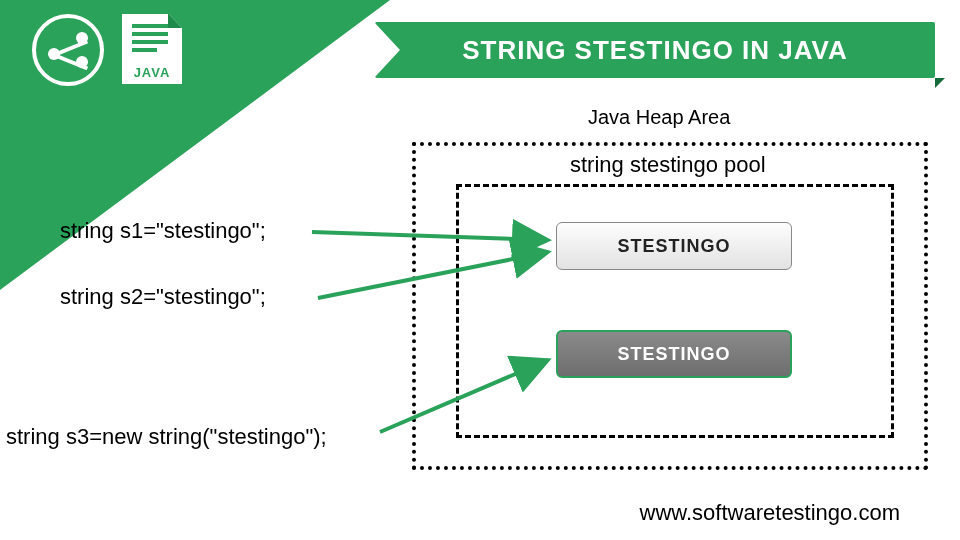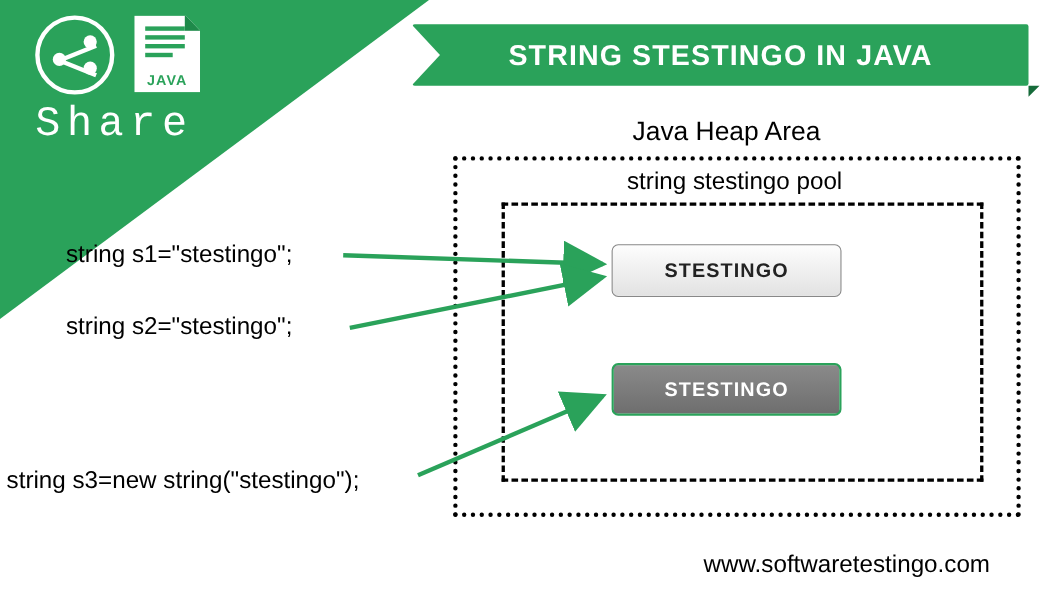--- a/index.html
+++ b/index.html
@@ -73,40 +73,40 @@
     background:#fff;
     clip-path: polygon(0 0, 100% 50%, 0 100%);
   }
   .title-banner::after {
     content:""; position:absolute; right:-10px; bottom:-10px;
     width:0; height:0;
     border-bottom:10px solid transparent;
     border-left:10px solid #166b3a;
   }
   .heap-title {
-    position:absolute; top:106px; left:575px;
-    font-size:24px;
+    position:absolute; top:106px; left:588px;
+    font-size:20px;
   }
   .heap-box {
     position:absolute; top:142px; left:412px;
     width:516px; height:328px;
     border:4px dotted #000;
   }
   .pool-label {
     position:absolute; top:152px; left:570px;
     font-size:22px;
   }
   .pool-box {
     position:absolute; top:184px; left:456px;
     width:438px; height:254px;
     border:3px dashed #000;
   }
   .obj {
     position:absolute; left:556px;
-    width:209px; height:48px;
+    width:236px; height:48px;
     border-radius:6px;
     display:flex; align-items:center; justify-content:center;
     font-weight:bold; letter-spacing:1px;
   }
   .obj1 { top:222px; background:linear-gradient(#fdfdfd,#e2e2e2); border:1px solid #888; color:#222; font-size:18px; }
   .obj2 { top:330px; background:linear-gradient(#8a8a8a,#6e6e6e); border:2px solid #2aa25a; color:#fff; font-size:18px; }
   .code {
     position:absolute; font-size:22px; color:#000;
   }
   .c1 { top:218px; left:60px; }
@@ -137,21 +137,20 @@
       <div class="fold"></div>
       <div class="bars">
           <div></div>
           <div></div>
           <div></div>
           <div></div>
         </div>
       <div class="tag">JAVA</div>
     </div>
   </div>
-  <div class="share-text">Share</div>
 </div>
 
 <div class="title-banner">
   <span>STRING STESTINGO IN JAVA</span>
 </div>
 
 <div class="heap-title">Java Heap Area</div>
 <div class="heap-box"></div>
 <div class="pool-label">string stestingo pool</div>
 <div class="pool-box"></div>

